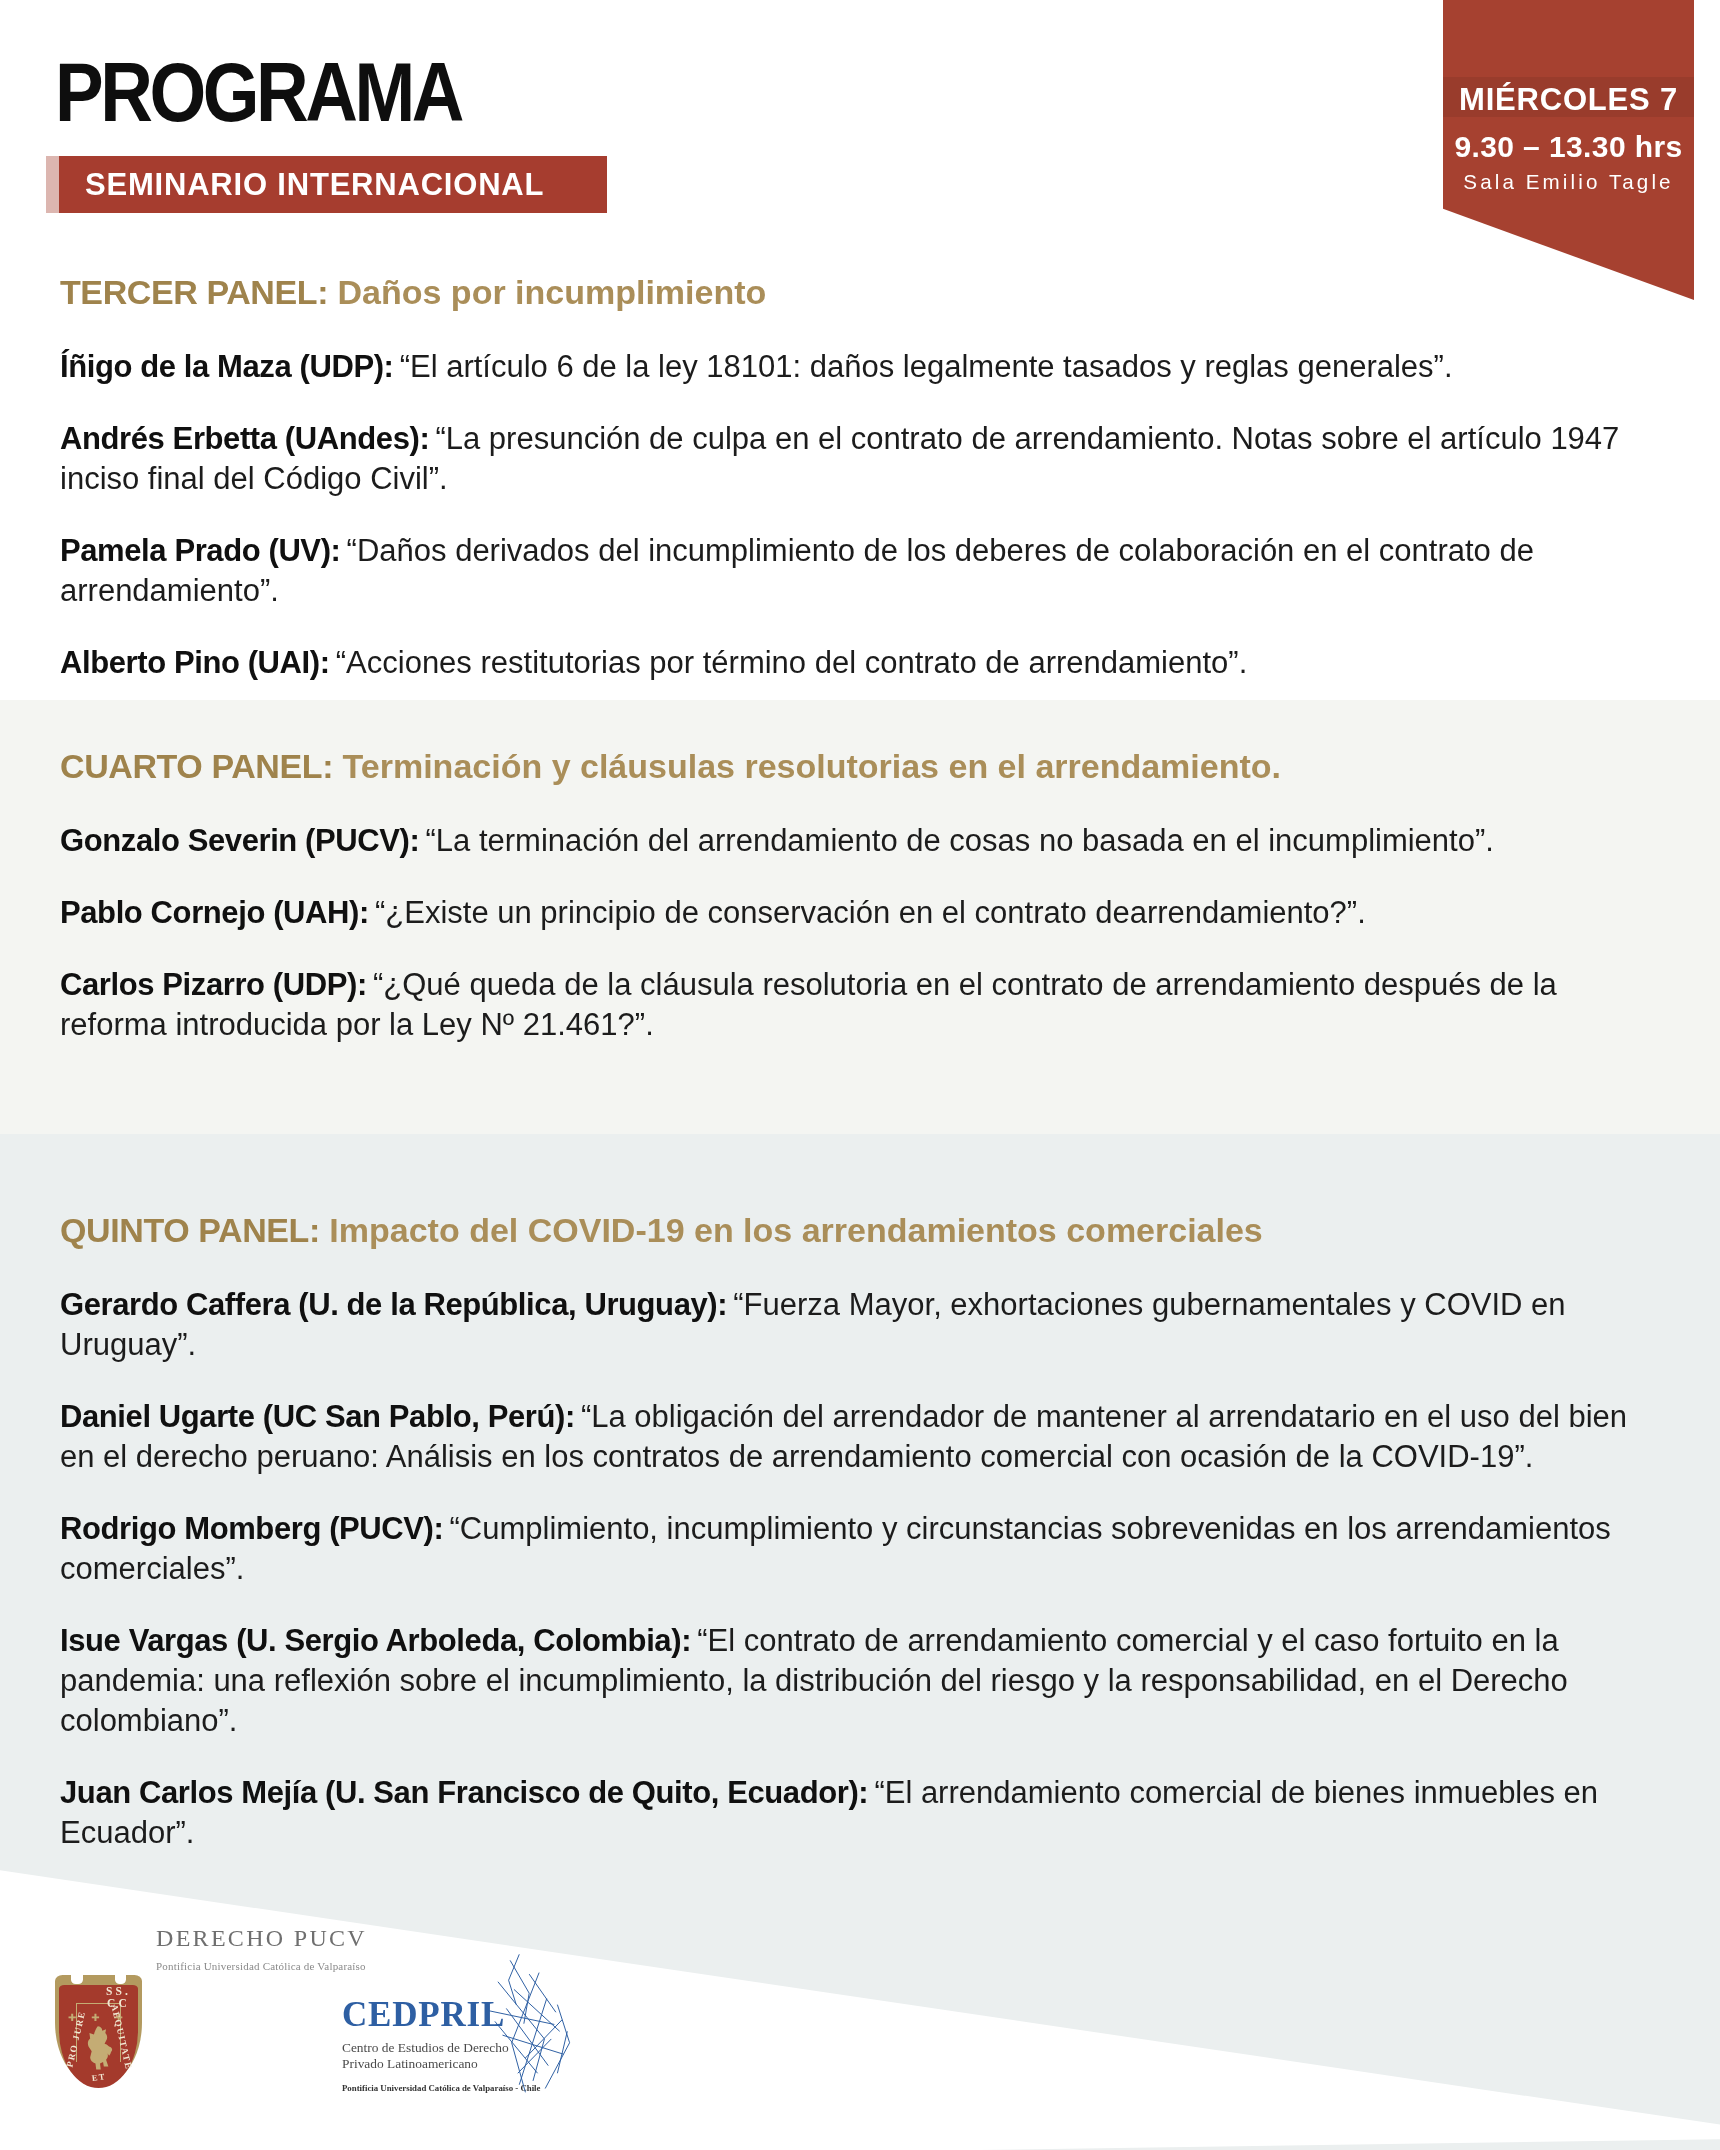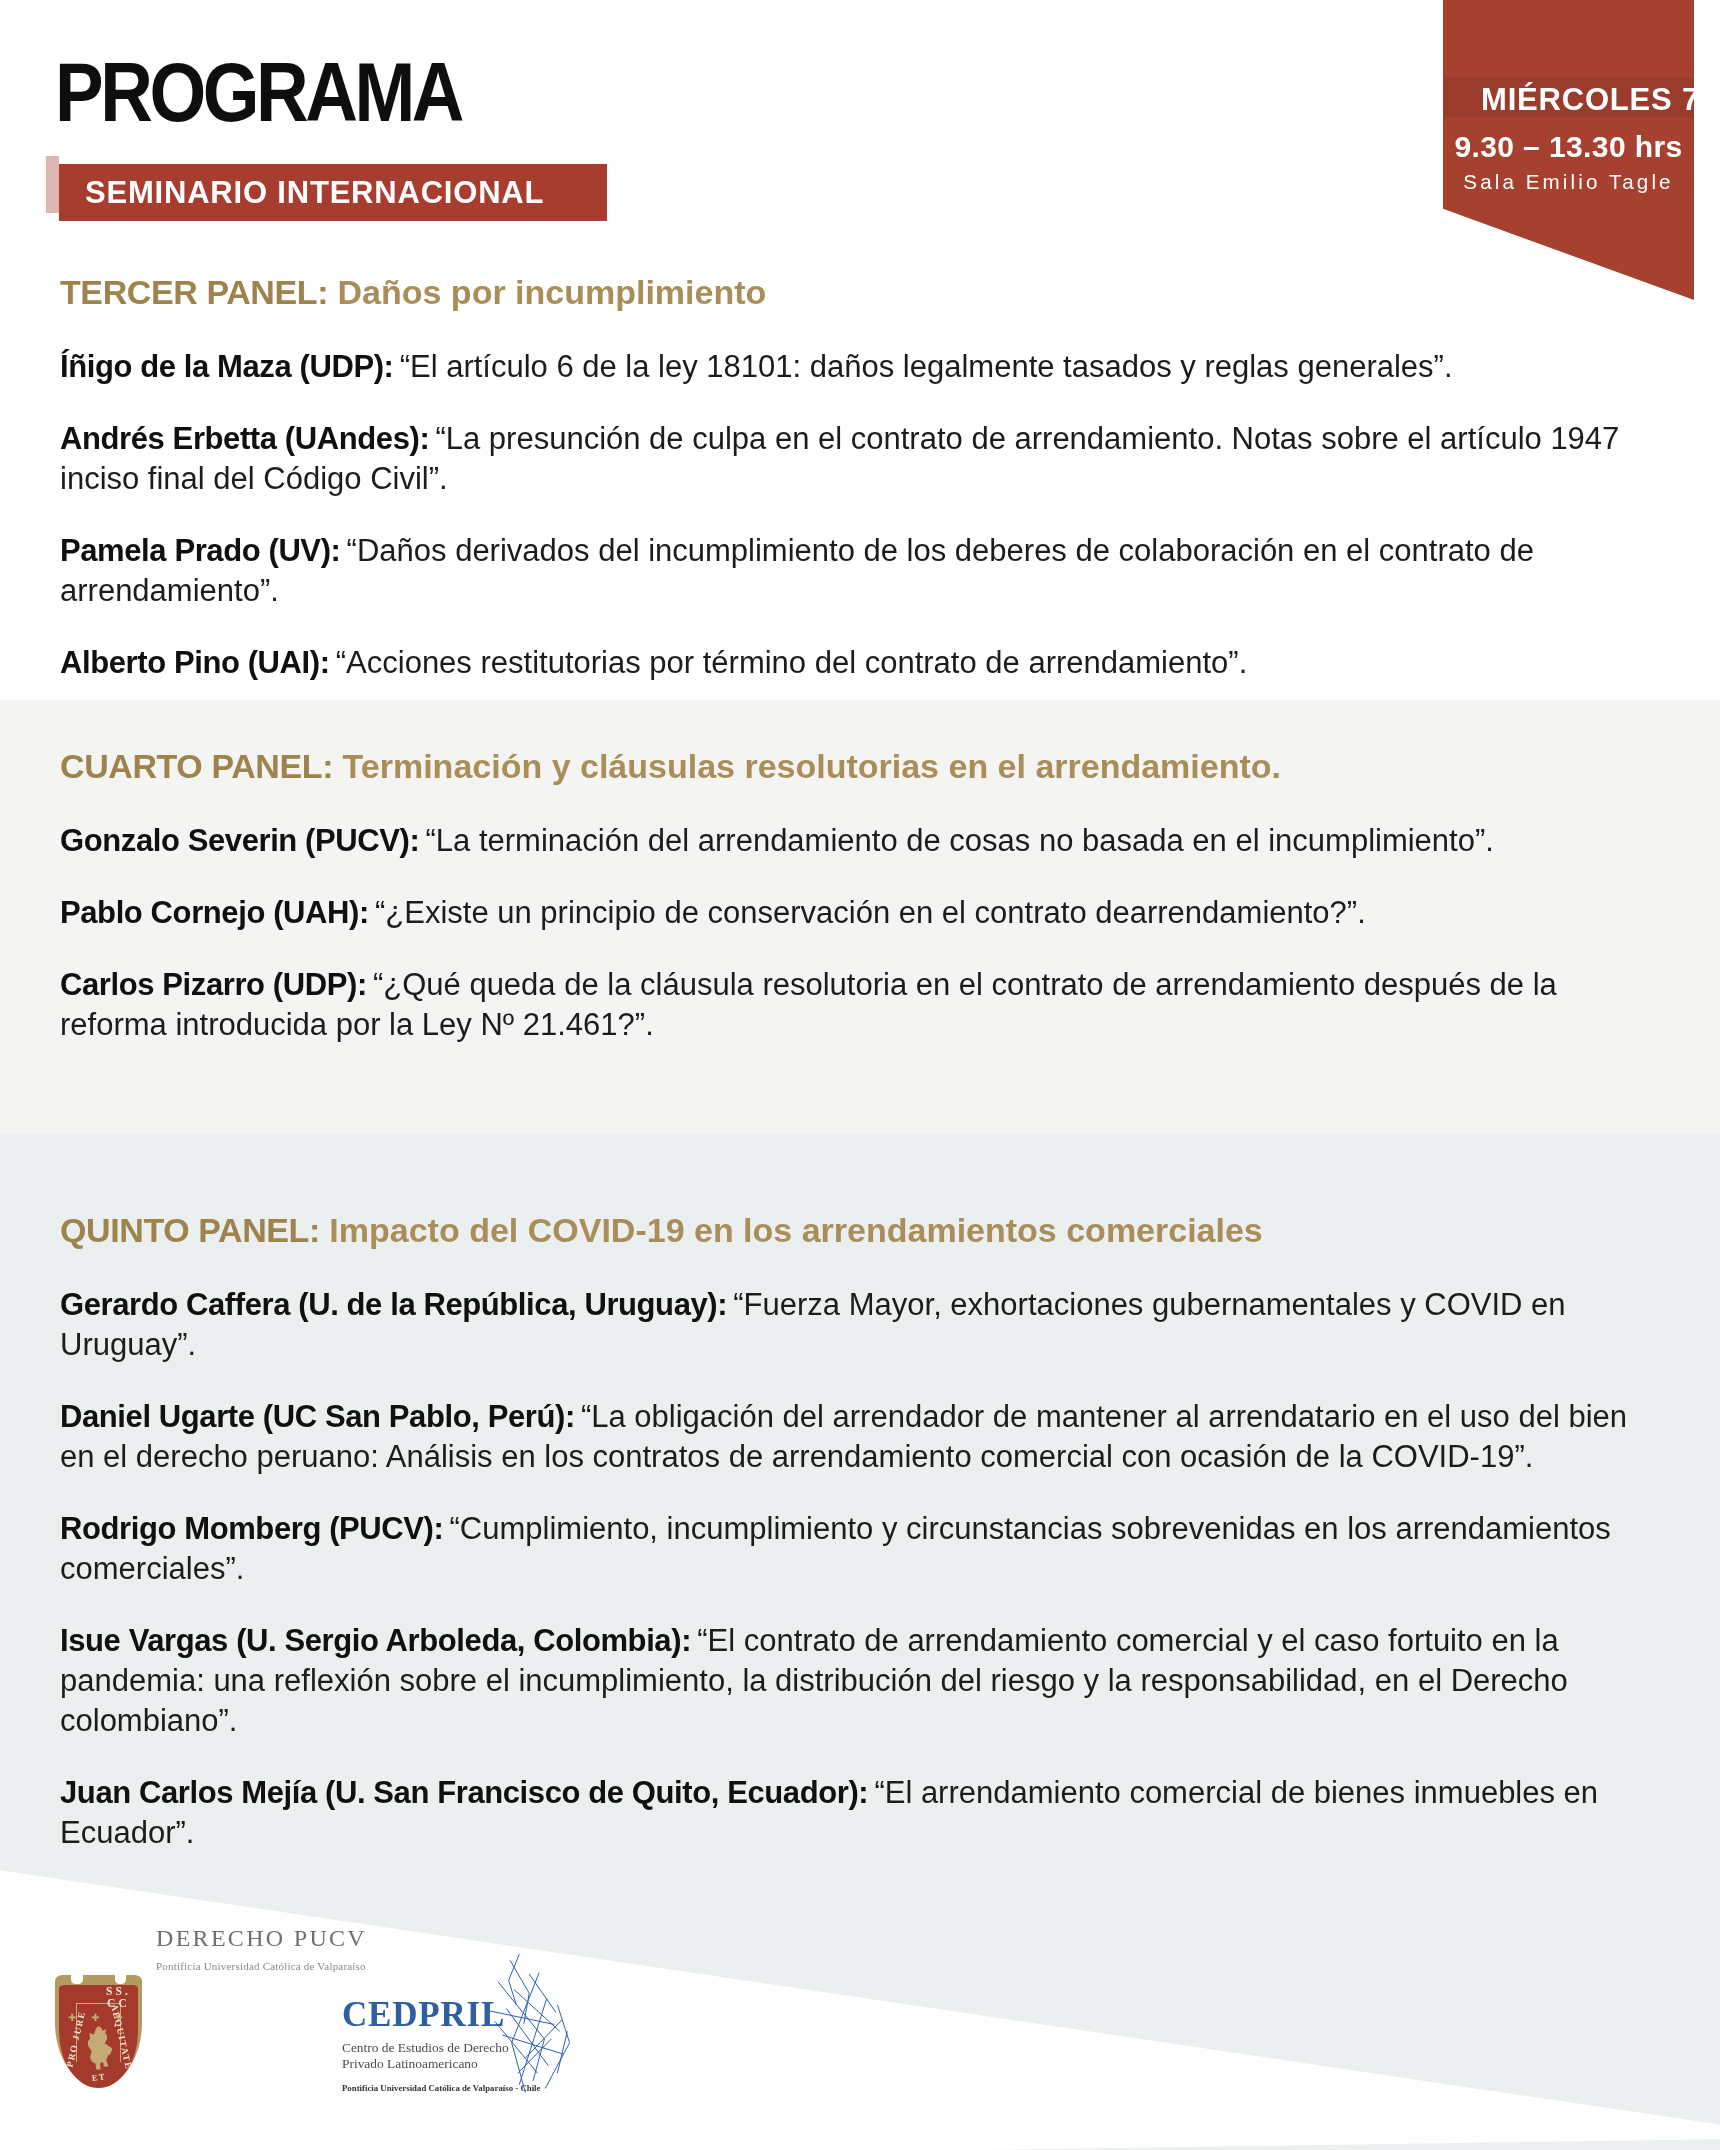--- a/index.html
+++ b/index.html
@@ -26,40 +26,40 @@
   
   .page-title{
     position:absolute;left:55px;top:44px;margin:0;
     font-size:81px;font-weight:bold;letter-spacing:-3.8px;color:#0e0e0e;
     transform:scaleX(.9) scaleY(1.04);transform-origin:left top;white-space:nowrap;
   }
   .banner-accent{
     position:absolute;left:46px;top:156px;width:13px;height:57px;background:#DCB6B0;
   }
   .banner{
-    position:absolute;left:59px;top:164px;width:548px;height:57px;background:#A63D2F;
+    position:absolute;left:59px;top:156px;width:548px;height:57px;background:#A63D2F;
     display:flex;align-items:center;padding-left:26px;box-sizing:border-box;
   }
   .banner span{
     color:#fff;font-size:31px;font-weight:bold;letter-spacing:0.8px;white-space:nowrap;
   }
   
   .ribbon{
     position:absolute;left:1443px;top:0;width:251px;height:300px;
     background:#A64130;
     clip-path:polygon(0 0,100% 0,100% 100%,0 69.6%);
     filter:drop-shadow(0 3.1px 6.1px rgba(0,0,0,.22));
   }
   .ribbon-band{
     position:absolute;left:0;top:77px;width:100%;height:40px;
     background:rgba(0,0,0,.075);
   }
   .ribbon-day{
     position:absolute;left:0;top:82px;width:100%;text-align:center;
-    color:#fff;font-size:31px;font-weight:bold;letter-spacing:0.8px;padding-left:22px;
+    color:#fff;font-size:31px;font-weight:bold;letter-spacing:0.8px;
   }
   .ribbon-time{
     position:absolute;left:0;top:130px;width:100%;text-align:center;
     color:#fff;font-size:30px;font-weight:bold;letter-spacing:0.4px;
   }
   .ribbon-room{
     position:absolute;left:0;top:170px;width:100%;text-align:center;
     color:#fff;font-size:20.6px;font-weight:400;letter-spacing:3.1px;
   }
   

